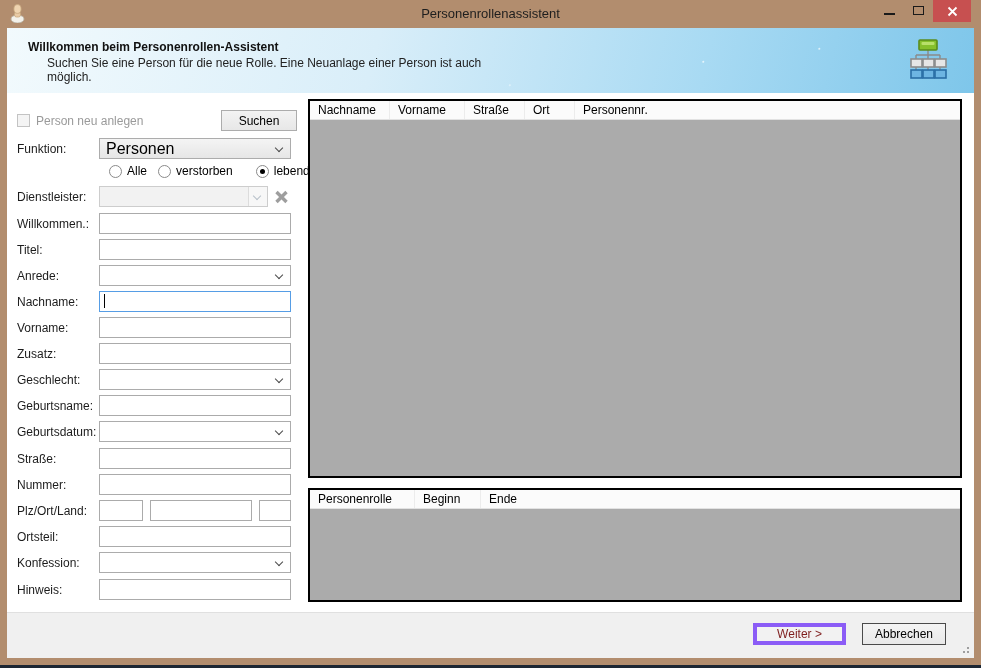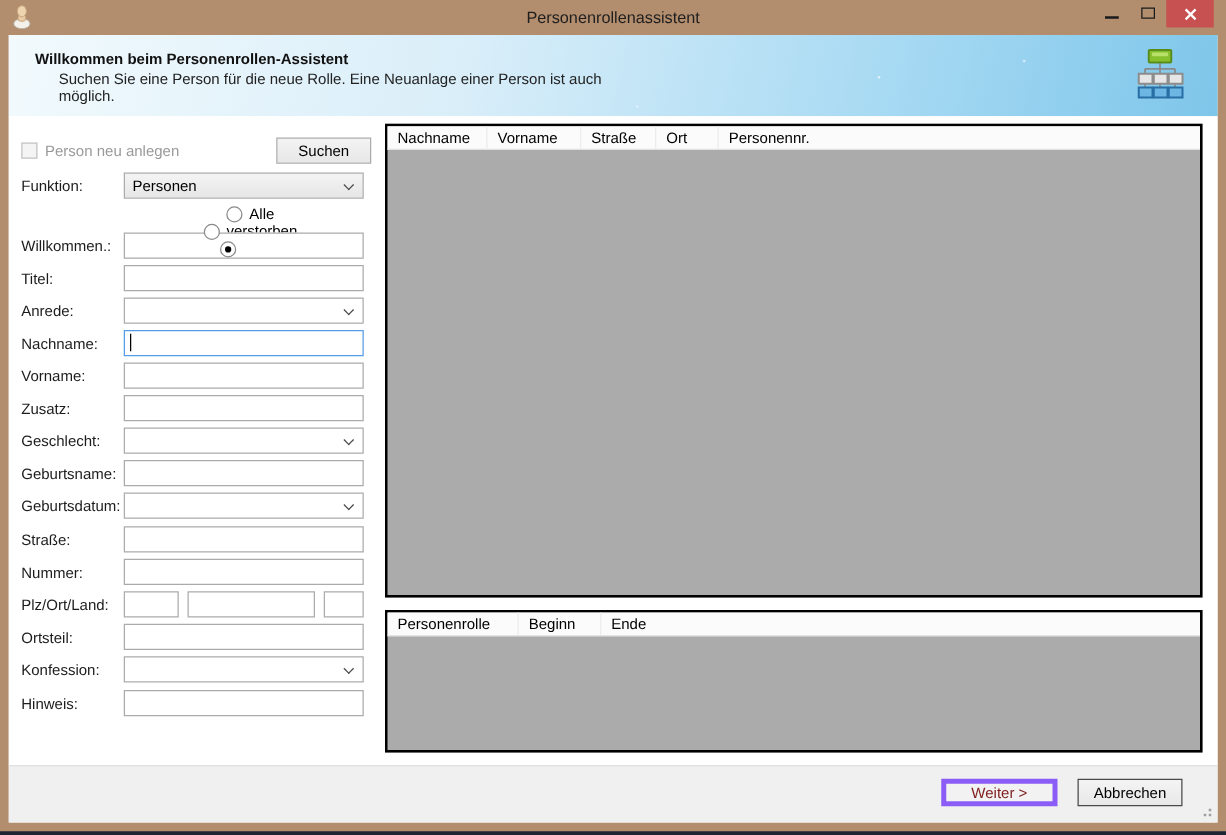--- a/index.html
+++ b/index.html
@@ -44,31 +44,31 @@
   .tf:disabled{background:#f2f2f2;}
   .tf-wrap{position:relative;width:192px;height:21px;}
   .tf-wrap .tf{position:absolute;left:0;top:0;}
   .tf.focused{border:1px solid var(--focus-border,#569de5);}
   .caret{position:absolute;left:5px;top:3px;width:1px;height:14px;background:#000;}
 
   .combo{position:relative;height:21px;border:1px solid #acacac;display:flex;align-items:center;cursor:default;}
   .combo.dropdownlist{background:linear-gradient(#f4f4f4,#e6e6e6);}
   .combo.white{background:#fff;}
   .combo.disabled{border-color:#cdcdcd;background:#f2f2f2;}
-  .combo .val{font-size:12px;padding-left:6px;color:#000;}
+  .combo .val{font-size:16px;padding-left:6px;color:#000;}
   .chev{position:absolute;right:8px;top:6px;width:6px;height:6px;border-right:1.6px solid #4a4a4a;border-bottom:1.6px solid #4a4a4a;transform:rotate(45deg);}
   .combo.disabled .chev{border-color:#b9c2ca;right:7px;}
   .combo.disabled .arrow-sect{position:absolute;right:0;top:0;width:19px;height:19px;border-left:1px solid #dcdcdc;background:#f7f7f7;}
 
   .checkbox{width:13px;height:13px;border:1px solid #c3c3c3;background:#f4f4f4;flex:0 0 13px;}
   .cb-label{font-size:12px;color:#9a9a9a;margin-left:6px;}
   .btn{height:21px;border:1px solid #acacac;background:linear-gradient(#f3f3f3,#e7e7e7);font-size:12px;color:#000;display:flex;align-items:center;justify-content:center;cursor:default;}
   .btn-suchen{width:76px;margin-left:auto;margin-right:6px;}
 
-  .radio-row{padding-left:92px;height:14px;margin-bottom:8px;display:flex;align-items:center;flex-direction:column;}
+  .radio-row{padding-left:92px;height:14px;margin-bottom:8px;display:flex;align-items:center;}
   .radio{display:flex;align-items:center;margin-right:11px;}
   .radio .circle{width:13px;height:13px;border:1px solid #8a8a8a;border-radius:50%;background:#fff;position:relative;flex:0 0 13px;}
   .radio.checked .circle::after{content:"";position:absolute;left:3px;top:3px;width:5px;height:5px;border-radius:50%;background:#000;}
   .radio .rlabel{font-size:12px;color:#000;margin-left:5px;}
   .radio.third{margin-left:12px;}
 
   .clear-x{margin-left:6px;display:flex;align-items:center;}
 
   
   .datatable{position:absolute;left:301px;width:654px;border:2px solid #000;background:var(--table-body,#ababab);display:flex;flex-direction:column;}
@@ -171,20 +171,34 @@
           <span class="radio">
             <span class="circle"></span>
             <span class="rlabel">verstorben</span>
           </span>
           <span class="radio checked third">
             <span class="circle"></span>
             <span class="rlabel">lebende</span>
           </span>
         </div>
 
+        <div class="form-row" style="margin-bottom:6px;">
+          <span class="flabel">Dienstleister:</span>
+          <div class="ctrl">
+            <div class="combo disabled" style="width:169px;">
+              <span class="arrow-sect"></span>
+              <span class="chev"></span>
+            </div>
+            <span class="clear-x">
+              <svg width="15" height="14" viewBox="0 0 15 14">
+                <path d="M2.5 2 L12.5 12 M12.5 2 L2.5 12" stroke="#9e9e9e" stroke-width="3.4"></path>
+              </svg>
+            </span>
+          </div>
+        </div>
 
         <div class="form-row">
           <span class="flabel">Willkommen.:</span>
           <div class="ctrl">
               <input type="text" class="tf" style="">
             </div>
         </div>
 
         <div class="form-row">
           <span class="flabel">Titel:</span>

